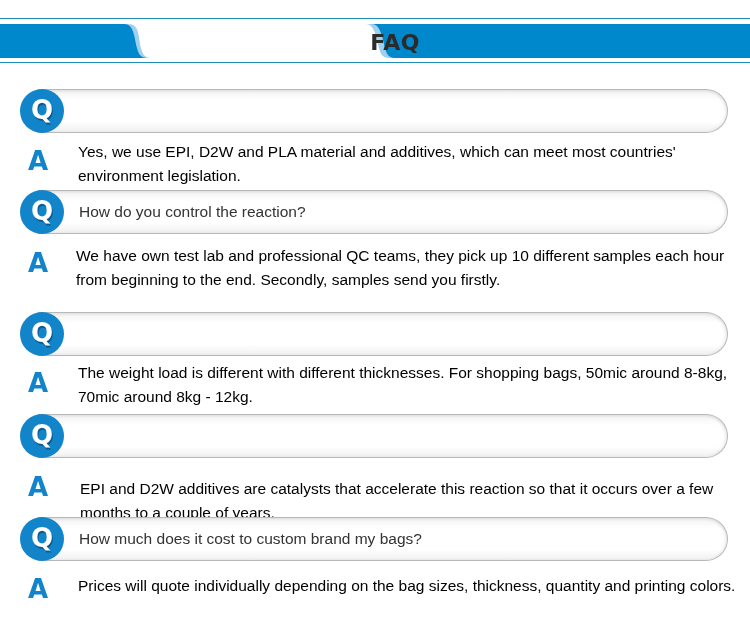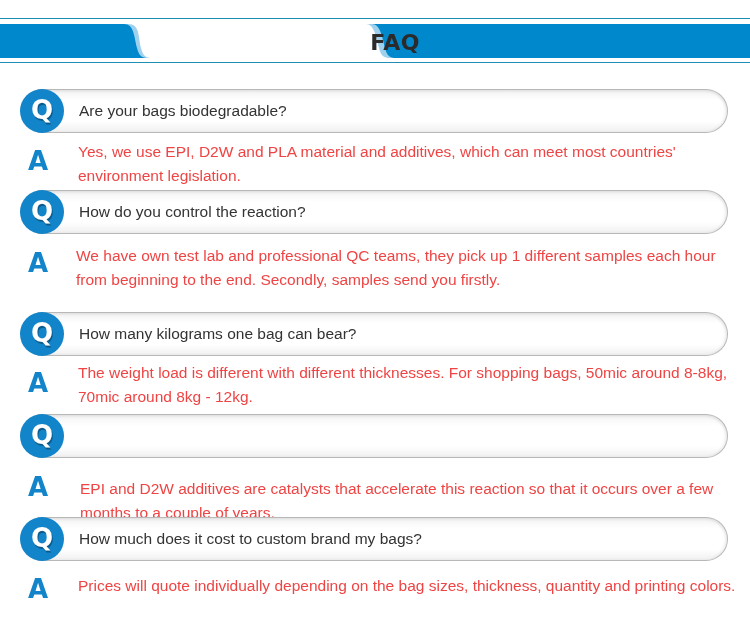--- a/index.html
+++ b/index.html
@@ -24,21 +24,21 @@
     background:#1284c9; display:flex; align-items:center; justify-content:center; z-index:2; }
   .q-badge span { color:#ffffff; font-family:"DejaVu Sans", sans-serif; font-weight:bold; font-size:26px;
     text-shadow: 1px 2px 0 #0a5a8c; line-height:1; margin-top:-2px; }
   .q-text { position:absolute; left:59px; top:0; height:44px; line-height:44px;
     font-size:15.5px; color:#333333; z-index:3; white-space:nowrap; }
 
   
   .a-block { position:absolute; left:20px; width:720px; }
   .a-letter { position:absolute; left:8px; font-family:"DejaVu Sans", sans-serif; font-weight:bold;
     font-size:26px; color:#1284c9; }
-  .a-text { position:absolute; left:58px; width:660px; font-size:15.5px; line-height:24px; color:#ef4444; }
+  .a-text { position:absolute; left:58px; width:660px; font-size:15.5px; line-height:24px; color:#000000; }
 </style>
 </head>
 <body>
 
 <div class="banner">
   <div class="line-top"></div>
   <svg width="750" height="46">
 
     <path d="M0 6 H128 C140 6 138 18 141 30 C143 38 146 40 152 40 H0 Z" fill="#9fd1ee"></path>
     <path d="M0 6 H124 C134 6 134 18 137 30 C139 38 142 40 148 40 H0 Z" fill="#0088cc"></path>
@@ -48,45 +48,43 @@
   </svg>
   <div class="line-bot"></div>
   <div class="banner-title">FAQ</div>
 </div>
 
 <div class="q-row" style="top:89px;">
   <div class="q-badge">
       <span>Q</span>
     </div>
   <div class="q-pill"></div>
-  <div class="q-text">Are your bags biodegradable?</div>
 </div>
 <div class="a-block" style="top:140px;">
   <div class="a-letter" style="top:6px;">A</div>
   <div class="a-text" style="top:0;">Yes, we use EPI, D2W and PLA material and additives, which can meet most countries' environment legislation.</div>
 </div>
 
 <div class="q-row" style="top:190px;">
   <div class="q-badge">
       <span>Q</span>
     </div>
   <div class="q-pill"></div>
   <div class="q-text">How do you control the reaction?</div>
 </div>
 <div class="a-block" style="top:244px;">
   <div class="a-letter" style="top:4px;">A</div>
-  <div class="a-text" style="top:0; left:56px;">We have own test lab and professional QC teams, they pick up 1 different samples each hour from beginning to the end. Secondly, samples send you firstly.</div>
+  <div class="a-text" style="top:0; left:56px;">We have own test lab and professional QC teams, they pick up 10 different samples each hour from beginning to the end. Secondly, samples send you firstly.</div>
 </div>
 
 <div class="q-row" style="top:312px;">
   <div class="q-badge">
       <span>Q</span>
     </div>
   <div class="q-pill"></div>
-  <div class="q-text">How many kilograms one bag can bear?</div>
 </div>
 <div class="a-block" style="top:361px;">
   <div class="a-letter" style="top:7px;">A</div>
   <div class="a-text" style="top:0;">The weight load is different with different thicknesses. For shopping bags, 50mic around 8-8kg, 70mic around 8kg - 12kg.</div>
 </div>
 
 <div class="q-row" style="top:414px;">
   <div class="q-badge">
       <span>Q</span>
     </div>

